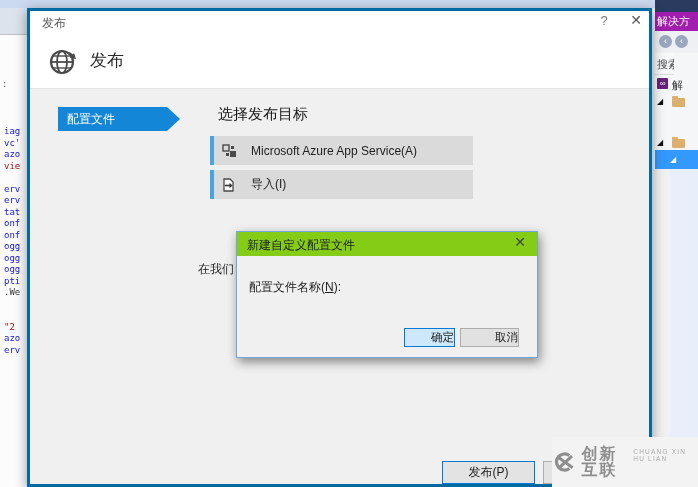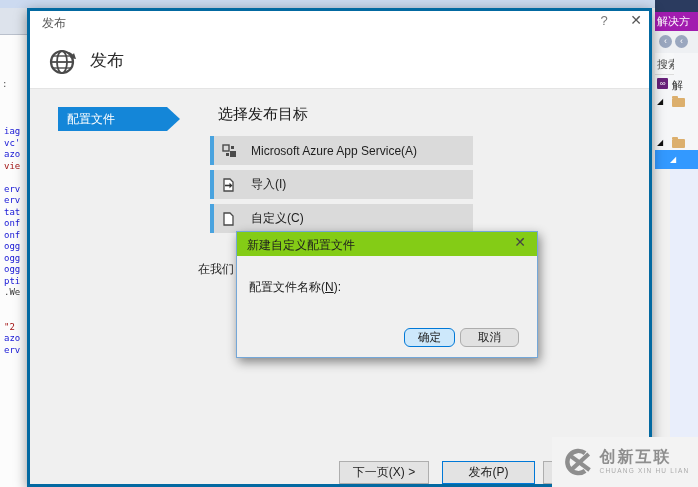--- a/index.html
+++ b/index.html
@@ -52,22 +52,22 @@
   .modal { position:absolute; left:236px; top:231px; width:302px; height:127px; background:#f0f0f0;
            border:1px solid #74a7d8; box-shadow:2px 4px 10px rgba(0,0,0,.45); z-index:20; }
   .modal-titlebar { position:absolute; left:0; top:0; width:100%; height:24px; background:#84cc16; }
   .modal-title { position:absolute; left:10px; top:5px; font-size:12px; color:#1e1e1e; }
   .modal-close { position:absolute; right:6px; top:2px; width:22px; height:19px; text-align:center; font-size:14px; color:#444; cursor:default; }
   .modal-label { position:absolute; left:12px; top:47px; font-size:12px; }
   .modal-label .ukey { text-decoration:underline; }
   .modal-input { position:absolute; left:11px; top:66px; width:280px; height:20px; background:#fff;
                  border:1px solid #707070; font-size:12px; padding-left:4px; display:flex; align-items:center; }
   .caret { display:inline-block; width:1px; height:13px; background:#000; margin-left:1px; }
-  .modal-btn { position:absolute; top:96px; height:19px; font-size:11.5px; text-align:center;
-               line-height:17px; color:#1e1e1e;border-radius:6px; }
+  .modal-btn { position:absolute; top:96px; height:19px; font-size:11.5px; text-align:right;
+               line-height:17px; color:#1e1e1e; }
   .btn-ok { left:167px; width:51px; background:#cde8fb; border:1px solid #0078d7; }
   .btn-cancel { left:223px; width:59px; background:#e1e1e1; border:1px solid #adadad; }
 
   
   .sol { position:absolute; left:655px; top:0; width:43px; height:487px; background:#f5f6f8; z-index:5; }
   .sol-navy { position:absolute; left:0; top:0; width:43px; height:12px; background:#2b3b5f; }
   .sol-header { position:absolute; left:0; top:12px; width:43px; height:19px; background:#a21caf;
                 color:#fff; font-size:11px; line-height:19px; padding-left:2px; white-space:nowrap; overflow:hidden; }
   .sol-toolbar { position:absolute; left:0; top:31px; width:43px; height:22px; background:#eef0f3; }
   .nav-circle { position:absolute; top:4px; width:13px; height:13px; border-radius:50%; background:#9aa7bf;
@@ -84,21 +84,21 @@
   .folder { position:absolute; width:13px; height:9px; background:#dcaf6d; border-radius:1px; }
   .folder::before { content:""; position:absolute; left:0; top:-2px; width:6px; height:2px; background:#dcaf6d; border-radius:1px 1px 0 0; }
   .sol-selected { position:absolute; left:0; top:150px; width:43px; height:19px; background:#3399ff; }
   .sol-selected .tri-white { position:absolute; left:15px; top:5px; font-size:8px; color:#fff; }
   .sol-below-a { position:absolute; left:0; top:169px; width:15px; height:318px; background:#f1f1f1; }
   .sol-below-b { position:absolute; left:15px; top:169px; width:28px; height:318px; background:#e9eefb; }
 
   
   .watermark { position:absolute; left:552px; top:437px; width:146px; height:50px; background:#f3f3f3;
                display:flex; align-items:center; justify-content:center; gap:5px; z-index:30; }
-  .wm-text { display:flex; flex-direction:column; line-height:1; }
+  .wm-text { display:flex; line-height:1; }
   .wm-name { font-size:16px; font-weight:bold; color:#8e8e8e; letter-spacing:2px; }
   .wm-sub { font-size:6.5px; color:#ababab; letter-spacing:1.2px; margin-top:3px; }
 </style>
 </head>
 <body>
 
 <div class="top-band"></div>
 <div class="editor-strip"></div>
 <div class="editor-topblock"></div>
 <div class="gutter-mark">:</div>
@@ -185,33 +185,24 @@
     <div class="target-row">
       <span class="target-icon">
         <svg width="13" height="14" viewBox="0 0 13 14">
           <path d="M2 1 h6 l3 3 v9 h-9 z" fill="#fff" stroke="#4a4a4a" stroke-width="1.3"></path>
           <line x1="3" y1="7.5" x2="9" y2="7.5" stroke="#333" stroke-width="1.6"></line>
           <path d="M7.5 4.8 L10.5 7.5 L7.5 10.2 Z" fill="#333"></path>
         </svg>
       </span>
       <span class="target-label">导入(I)</span>
     </div>
-    <div class="target-row">
-      <span class="target-icon">
-        <svg width="13" height="14" viewBox="0 0 13 14">
-          <path d="M2 1 h6 l3 3 v9 h-9 z" fill="#fff" stroke="#4a4a4a" stroke-width="1.3"></path>
-        </svg>
-      </span>
-      <span class="target-label">自定义(C)</span>
-    </div>
   </div>
 
   <div class="clipped-text">在我们</div>
 
-  <button class="footer-btn btn-next">下一页(X) &gt;</button>
   <button class="footer-btn btn-publish">发布(P)</button>
   <button class="footer-btn btn-partial"></button>
 </div>
 
 <div class="modal">
   <div class="modal-titlebar">
     <span class="modal-title">新建自定义配置文件</span>
     <span class="modal-close">✕</span>
   </div>
   <div class="modal-label"><span>配置文件名称(</span><span class="ukey">N</span><span>):</span></div>

